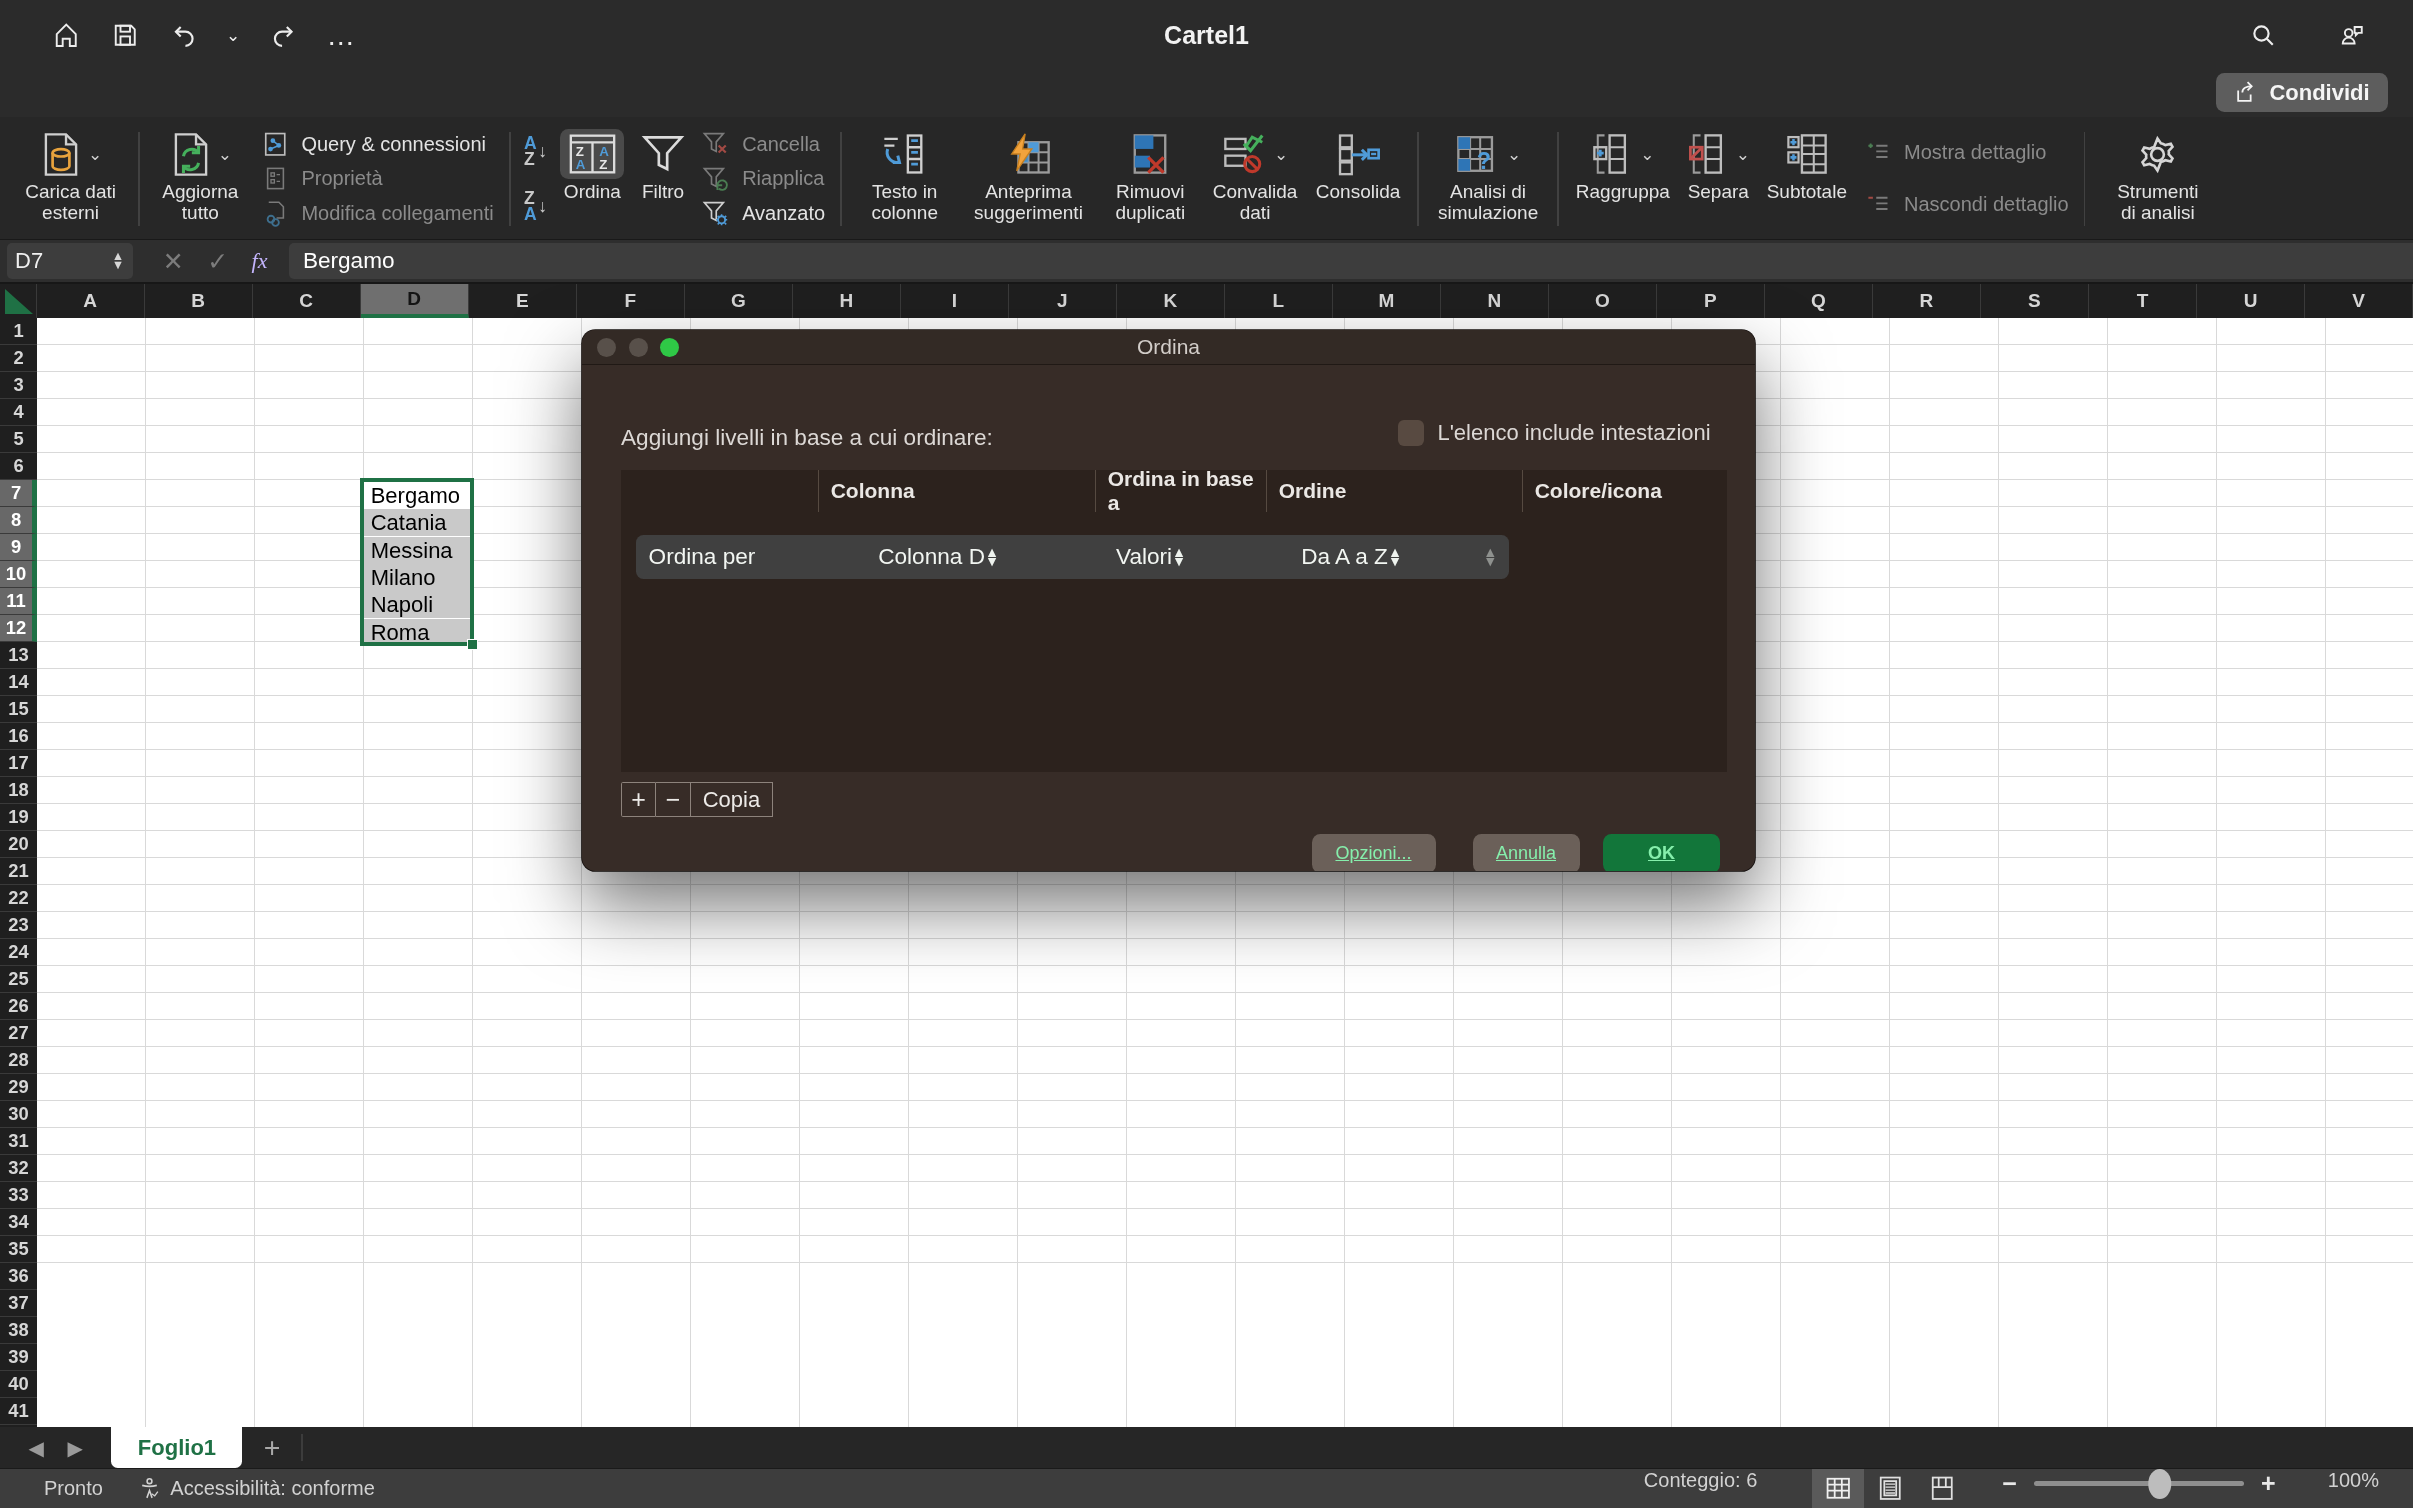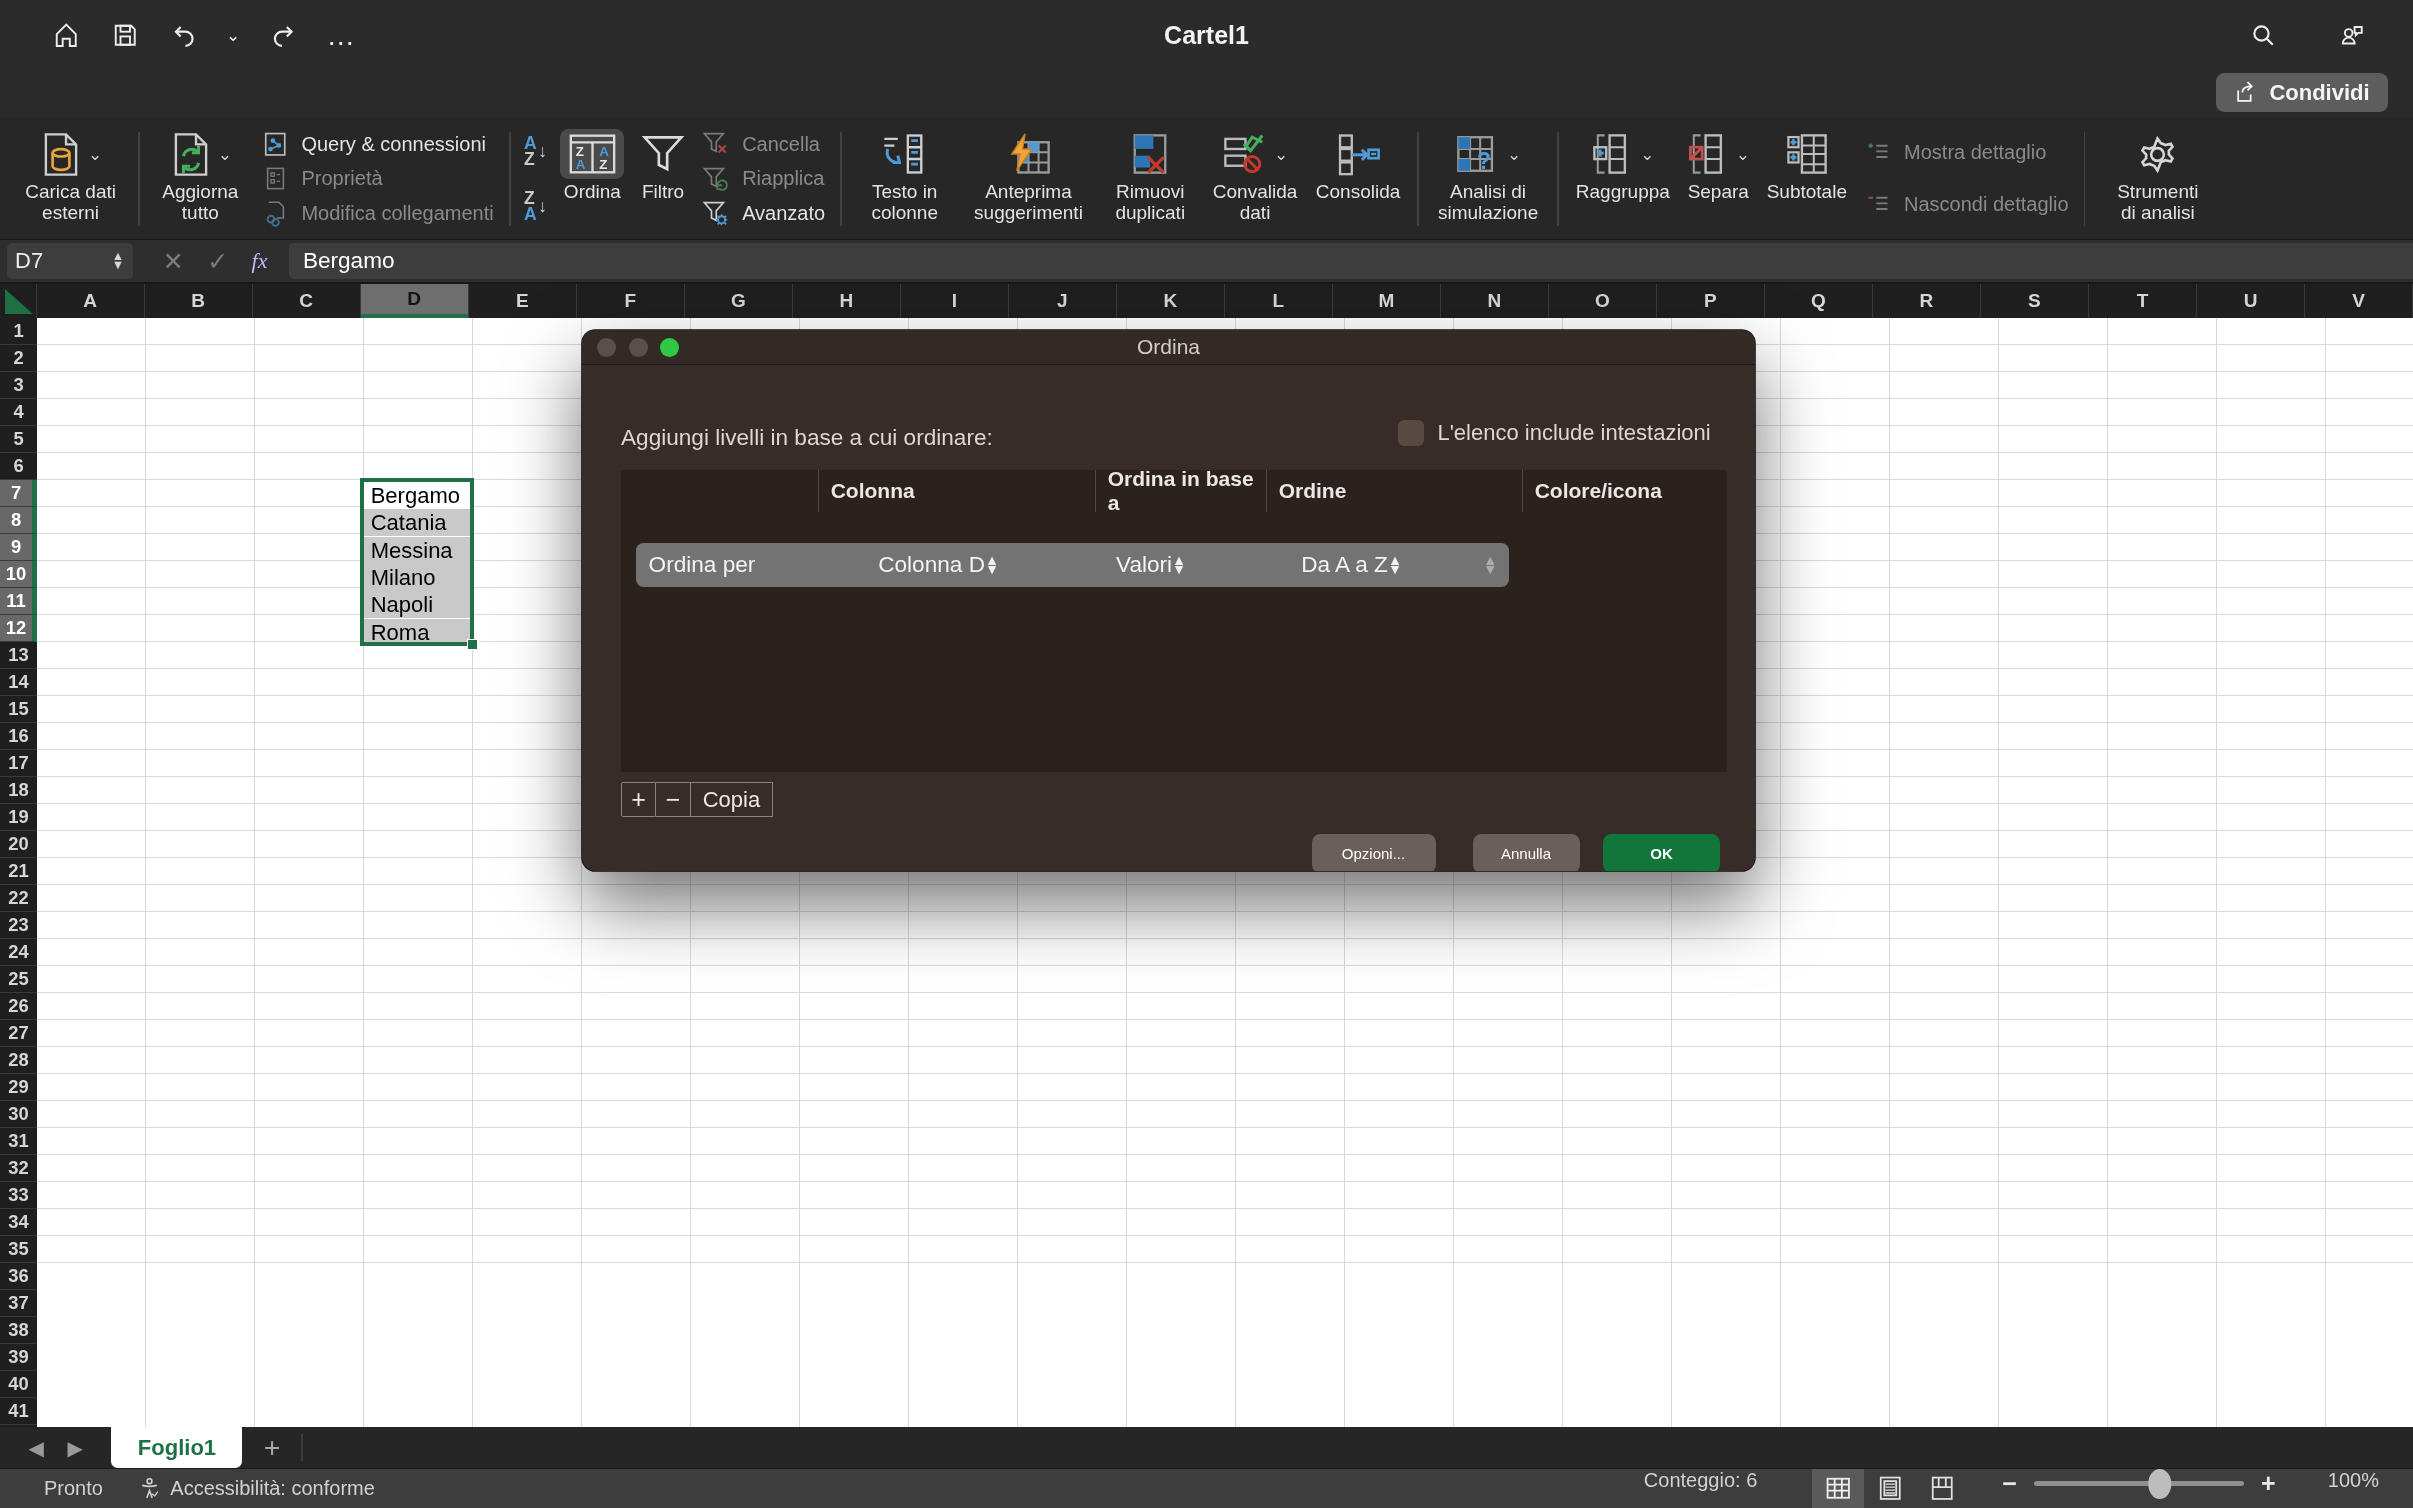--- a/index.html
+++ b/index.html
@@ -95,40 +95,40 @@
   .dlg-body { position:relative; padding:0 39px; }
   .dlg-addlabel { position:absolute; left:39px; top:60px; color:#dcd8d5; font-size:22.6px; }
   .dlg-check { position:absolute; left:816px; top:55px; display:flex; align-items:center; gap:13.4px; }
   .checkbox { width:26px; height:26px; border-radius:5.9px; background:#584a41; }
   .dlg-checklabel { color:#dcd8d5; font-size:22px; }
   .dlg-table { position:absolute; left:39px; top:105px; width:1106px; height:302px; background:#2c221d; }
   .dlg-thead { height:42px; display:flex; align-items:center; color:#eae7e4; font-size:21px; font-weight:bold; }
   .th { display:flex; align-items:center; height:100%; padding-left:11.7px; border-left:1.7px solid #564a41; }
   .th:first-child { border-left:none; }
   .th0 { width:197px; } .th1 { width:277px; } .th2 { width:171px; } .th3 { width:256px; } .th4 { width:205px; }
-  .dlg-row { position:absolute; left:15px; top:65px; width:873px; height:44px; background:#737373;
-      border-radius:7.5px; display:flex; align-items:center; color:#f2f6f2; font-size:22.6px;margin-top:8px; }
+  .dlg-row { position:absolute; left:15px; top:65px; width:873px; height:44px; background:#404040;
+      border-radius:7.5px; display:flex; align-items:center; color:#f2f6f2; font-size:22.6px; }
   .dr0 { width:182px; padding-left:12.6px; }
   .dr-seg { display:flex; align-items:center; justify-content:center; height:100%; }
   .dr1 { width:277px; padding-left:11px; }
   .dr2 { width:171px; padding-left:12.6px; }
   .dr3 { width:256px; padding-left:10px; }
   .dr4 { flex:1; padding-left:10px; }
   .stepper { display:flex; flex-direction:column; align-items:center; line-height:0.62; font-size:14.2px;
       color:#eef3ee; padding-right:11.7px; }
   .stepper.faded { opacity:0.45; }
   .dlg-addrow { position:absolute; left:39px; top:417px; display:flex; }
   .sq-btn { height:35px; border:1.7px solid #8d837c; color:#eceae7; font-size:25px;
       display:flex; align-items:center; justify-content:center; background:transparent; }
   .sq-plus { width:35px; border-radius:1.7px 0 0 1.7px; }
   .sq-minus { width:35px; border-left:none; }
   .sq-copy { padding:0 11.7px; border-left:none; font-size:22px; }
   .dlg-actions { position:absolute; right:35px; top:469px; display:flex; align-items:center; }
-  .act-btn { height:39px; border-radius:8.4px; background:#6b6059; color:#ffffff; font-size:15px;
-      display:flex; align-items:center; justify-content:center; border:none; }
+  .act-btn { height:39px; border-radius:8.4px; background:#6b6059; color:#86efac; font-size:18px;
+      display:flex; align-items:center; justify-content:center; border:none;text-decoration:underline; }
   .btn-opzioni { width:124px; margin-right:37px; }
   .btn-annulla { width:107px; margin-right:23.5px; }
   .btn-ok { width:117px; background:#12763a; font-weight:bold; }
 
   
   .tabbar { height:42px; background:#262626; display:flex; align-items:stretch; position:relative;
       border-bottom:1.7px solid #1a1a1a; }
   .nav-arrows { display:flex; align-items:center; gap:23.5px; padding:0 17px 0 28.5px; color:#9a9a9a; font-size:20px; }
   .sheettab { width:131px; background:#ffffff; border-radius:0 0 6.7px 6.7px; display:flex; align-items:center;
       justify-content:center; color:#1f7145; font-size:22px; font-weight:bold; margin-left:11.7px; }

